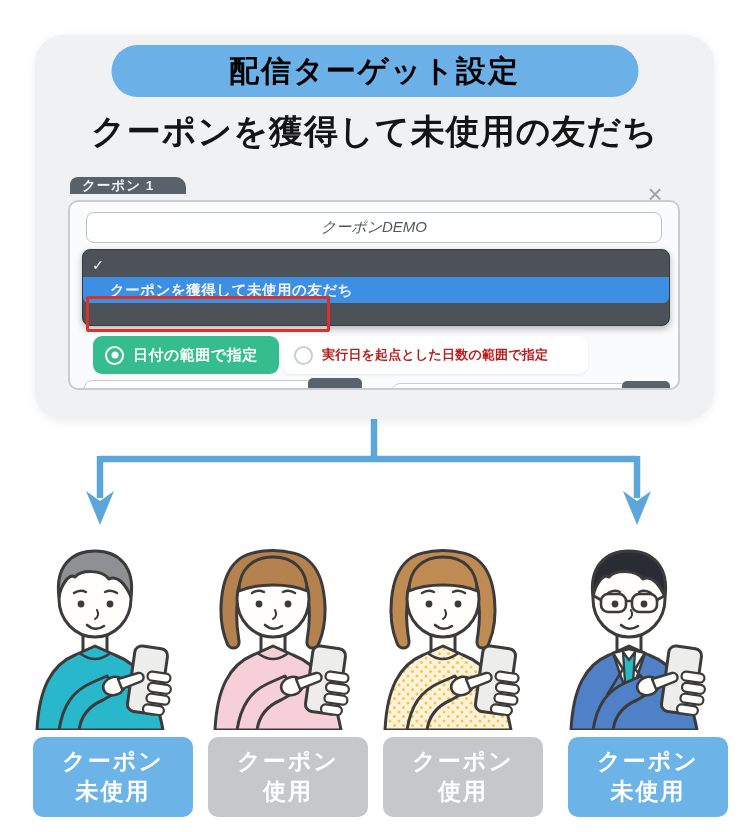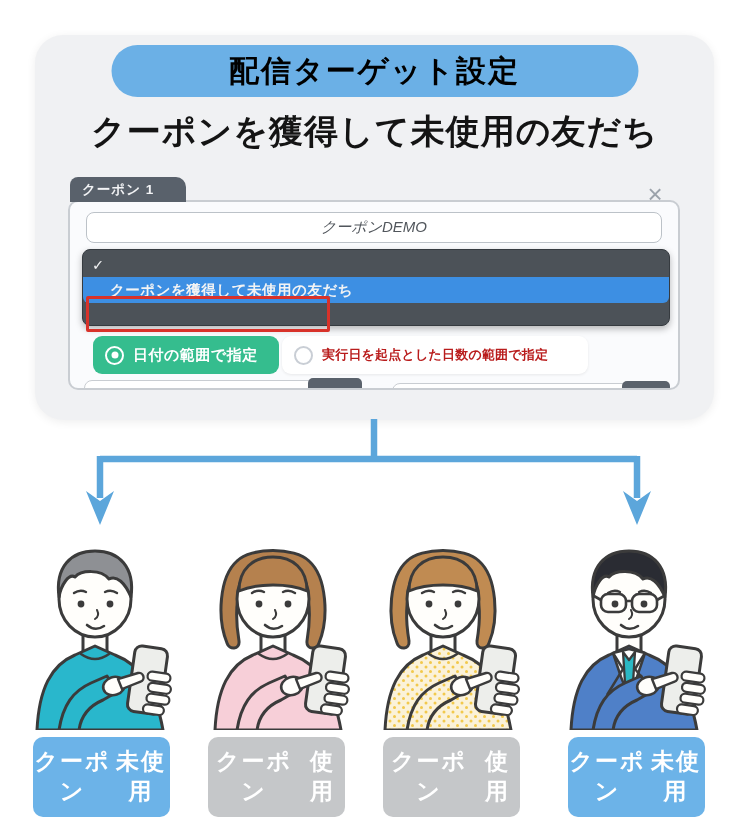--- a/index.html
+++ b/index.html
@@ -10,21 +10,21 @@
   .card{position:absolute;left:35px;top:35px;width:679px;height:385px;
         background:#F0F1F3;border-radius:28px;box-shadow:0 2px 10px rgba(0,0,0,.07);}
   .badge{position:absolute;left:50%;top:10px;transform:translateX(-50%);
          width:527px;height:52px;background:#6BB0E6;border-radius:26px;
          color:#000000;font-size:30px;font-weight:800;letter-spacing:2px;
          display:flex;align-items:center;justify-content:center;}
   .card-title{position:absolute;left:0;top:74px;width:100%;text-align:center;
               font-size:34px;font-weight:800;color:#141414;letter-spacing:1px;}
 
   
-  .dlg-tab{position:absolute;left:35px;top:142px;width:116px;height:25px;
+  .dlg-tab{position:absolute;left:35px;top:142px;width:116px;height:17px;
            background:#59616B;border-radius:8px 10px 0 0;color:#F2F3F5;
            font-size:13.5px;font-weight:700;letter-spacing:1px;
            display:flex;align-items:center;padding-left:12px;box-sizing:border-box;z-index:3;}
   .dlg-close{position:absolute;left:608px;top:148px;width:24px;height:24px;
              color:#9BA2AA;font-size:26px;line-height:22px;text-align:center;
              cursor:default;z-index:4;}
   .dialog{position:absolute;left:33px;top:165px;width:612px;height:190px;
           background:#FAFBFD;border:2px solid #C9CDD2;border-radius:10px;
           box-sizing:border-box;overflow:hidden;z-index:2;}
   .coupon-input{position:absolute;left:16px;top:10px;width:576px;height:31px;
@@ -57,23 +57,23 @@
           border-radius:8px;box-sizing:border-box;}
   .clip-dark{position:absolute;height:16px;background:#5A626C;border-radius:5px 5px 0 0;}
 
   
   .flow-arrow{position:absolute;left:0;top:418px;}
 
   
   .person{position:absolute;top:525px;width:170px;height:205px;}
 
   
-  .result-label{position:absolute;top:737px;width:137px;height:80px;border-radius:10px;
+  .result-label{position:absolute;top:737px;width:160px;height:80px;border-radius:10px;
           color:#fff;font-size:23px;font-weight:800;letter-spacing:2px;
-          display:flex;flex-direction:row;align-items:center;justify-content:center;
+          display:flex;flex-direction:column;align-items:center;justify-content:center;
           line-height:1.3;text-align:center;}
   .result-label.unused{background:#6CB3E8;}
   .result-label.used{background:#C5C7C9;}
 </style>
 </head>
 <body>
 
 <div id="page">
 
   <div class="card">

